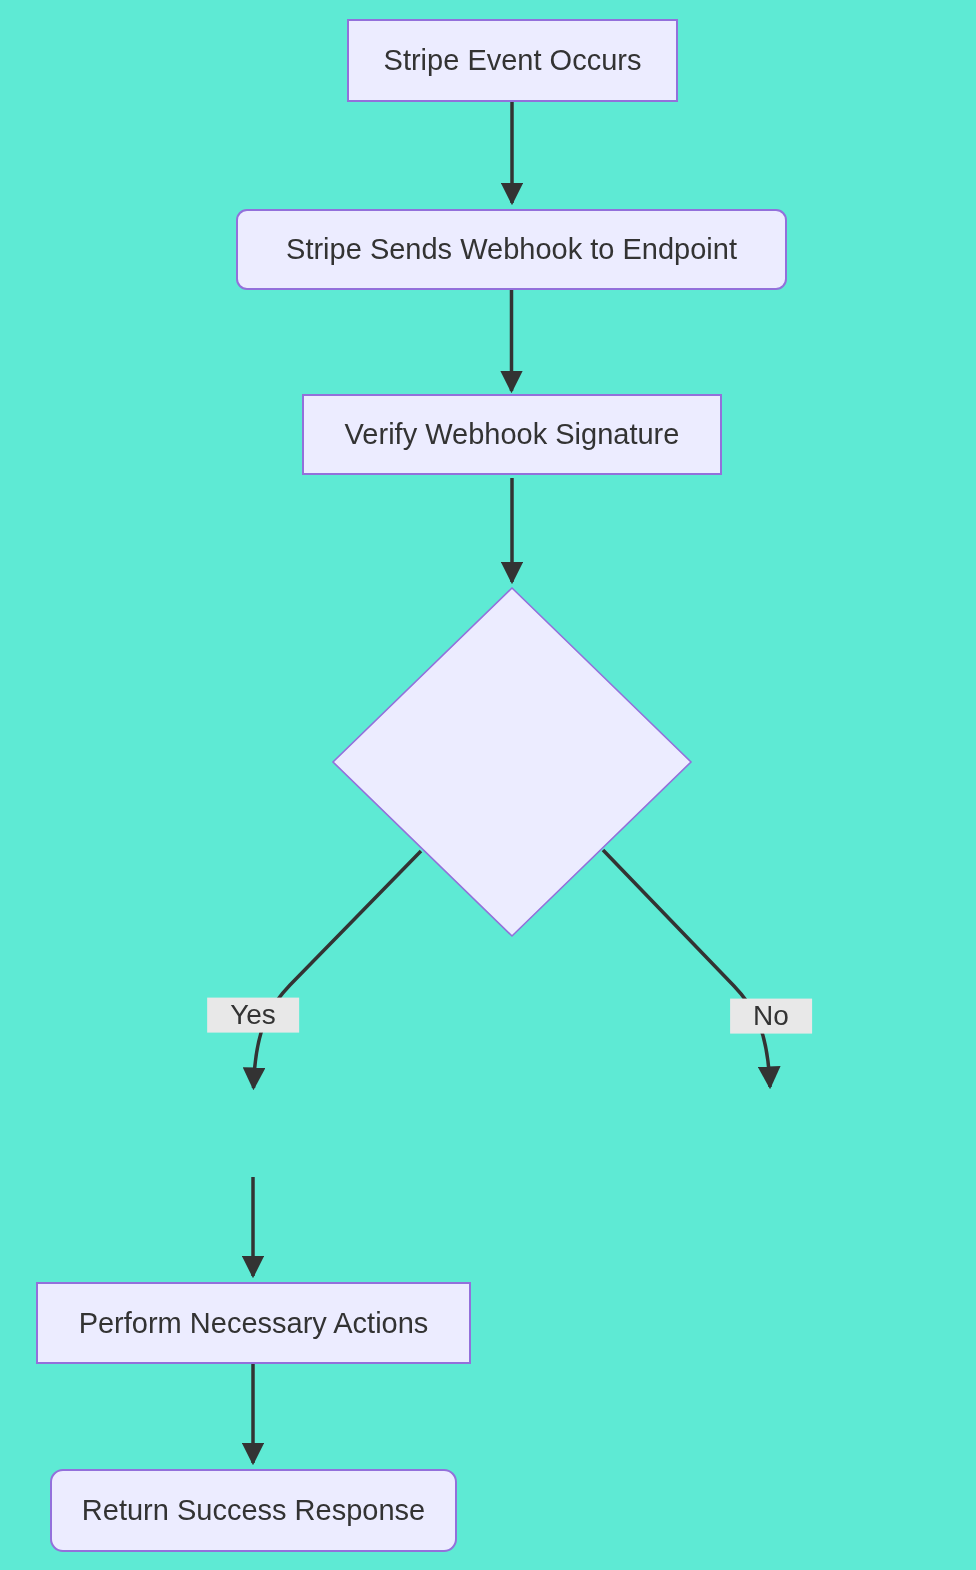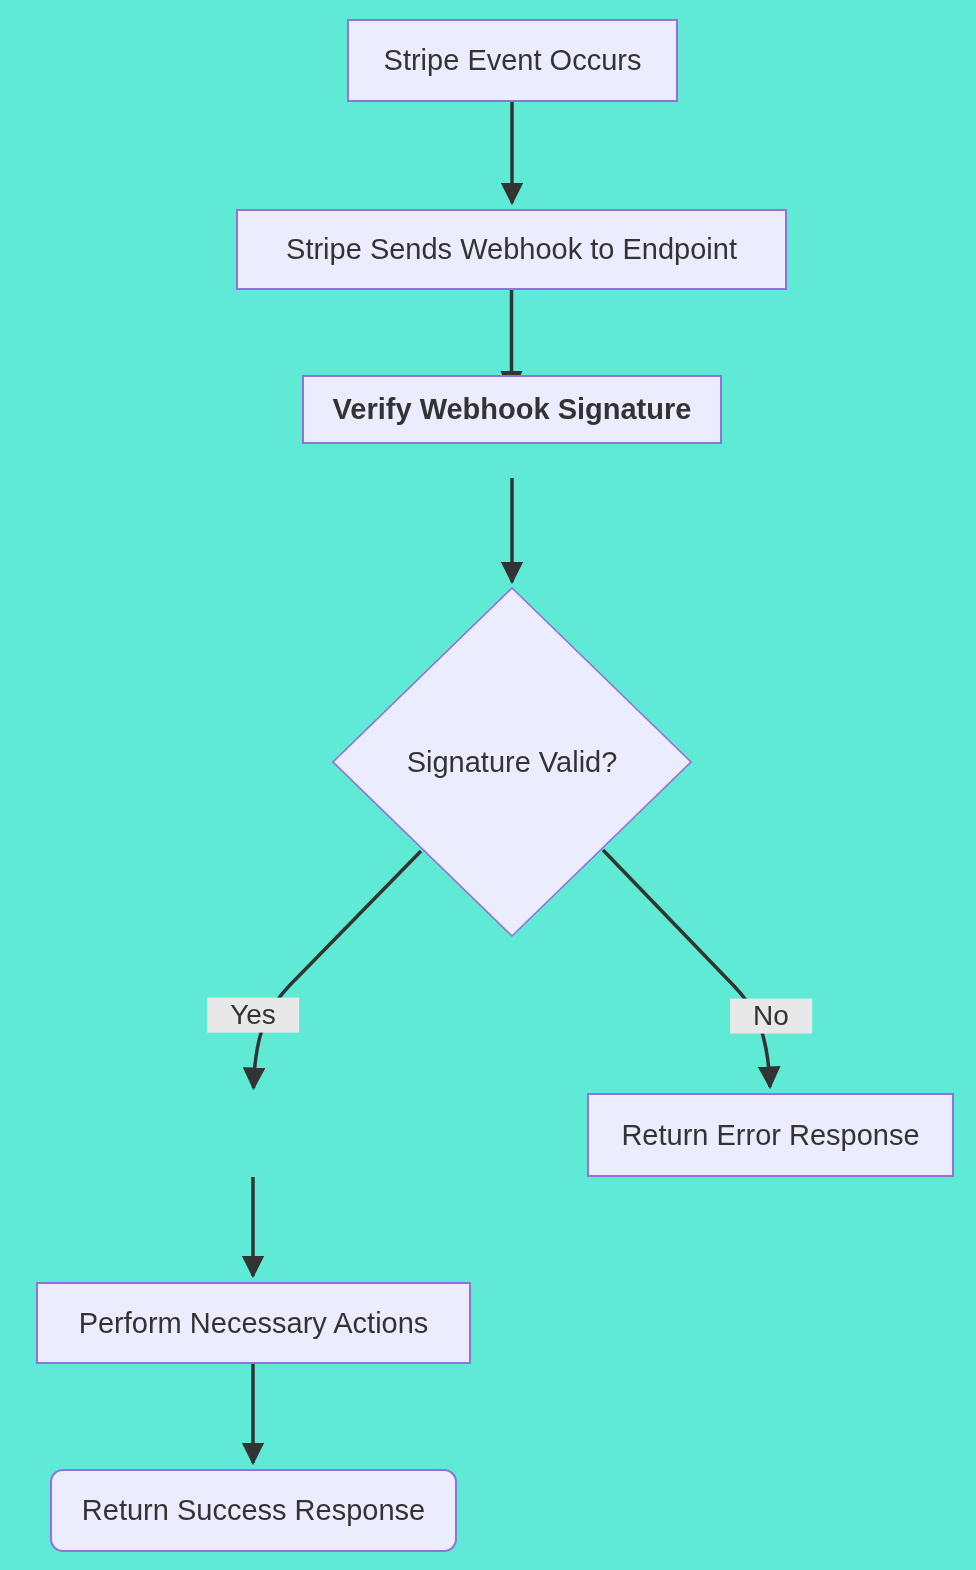--- a/index.html
+++ b/index.html
@@ -83,38 +83,34 @@
     <path class="edge" d="M253,1177 L253,1276" marker-end="url(#arrow)"></path>
     <path class="edge" d="M253,1364 L253,1463" marker-end="url(#arrow)"></path>
 
     <polygon class="diamond-shape" points="512,588 691,762 512,936 333,762"></polygon>
   </svg>
 
   <div class="node" style="left:347px; top:19px; width:331px; height:83px;">
     <span>Stripe Event Occurs</span>
   </div>
 
-  <div class="node" style="left:236px; top:209px; width:551px; height:81px;">
+  <div class="node" style="left:236px; top:209px; width:551px; height:81px;border-radius:11px;">
     <span>Stripe Sends Webhook to Endpoint</span>
   </div>
 
-  <div class="node" style="left:302px; top:375px; width:420px; height:69px;font-weight:bold;">
+  <div class="node" style="left:302px; top:394px; width:420px; height:81px;">
     <span>Verify Webhook Signature</span>
   </div>
 
-  <div class="diamond-label" style="left:512px; top:762px;">Signature Valid?</div>
 
   <div class="edge-label" style="left:253px; top:1015px;">Yes</div>
 
   <div class="edge-label" style="left:771px; top:1016px;">No</div>
 
 
-  <div class="node" style="left:587px; top:1093px; width:367px; height:84px;">
-    <span>Return Error Response</span>
-  </div>
 
   <div class="node" style="left:36px; top:1282px; width:435px; height:82px;">
     <span>Perform Necessary Actions</span>
   </div>
 
   <div class="node" style="left:50px; top:1469px; width:407px; height:83px;border-radius:13px;">
     <span>Return Success Response</span>
   </div>
 
 </div>

